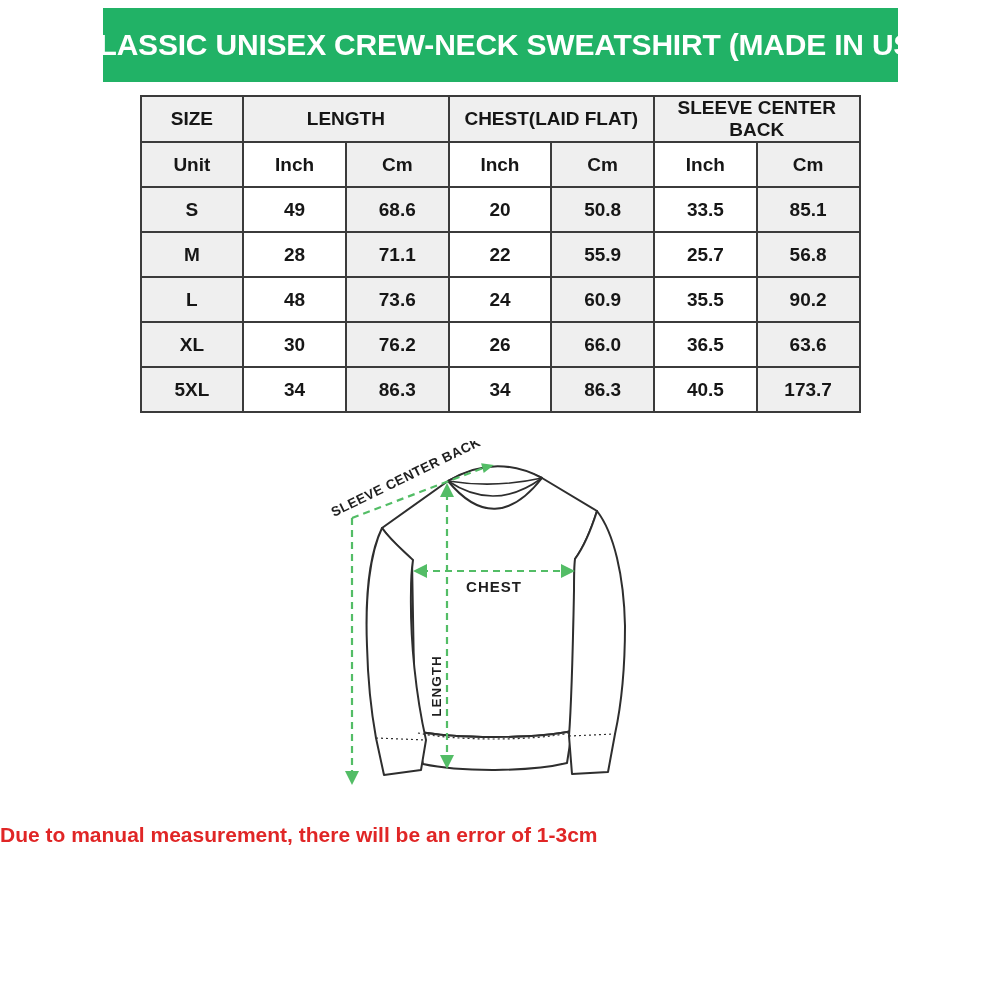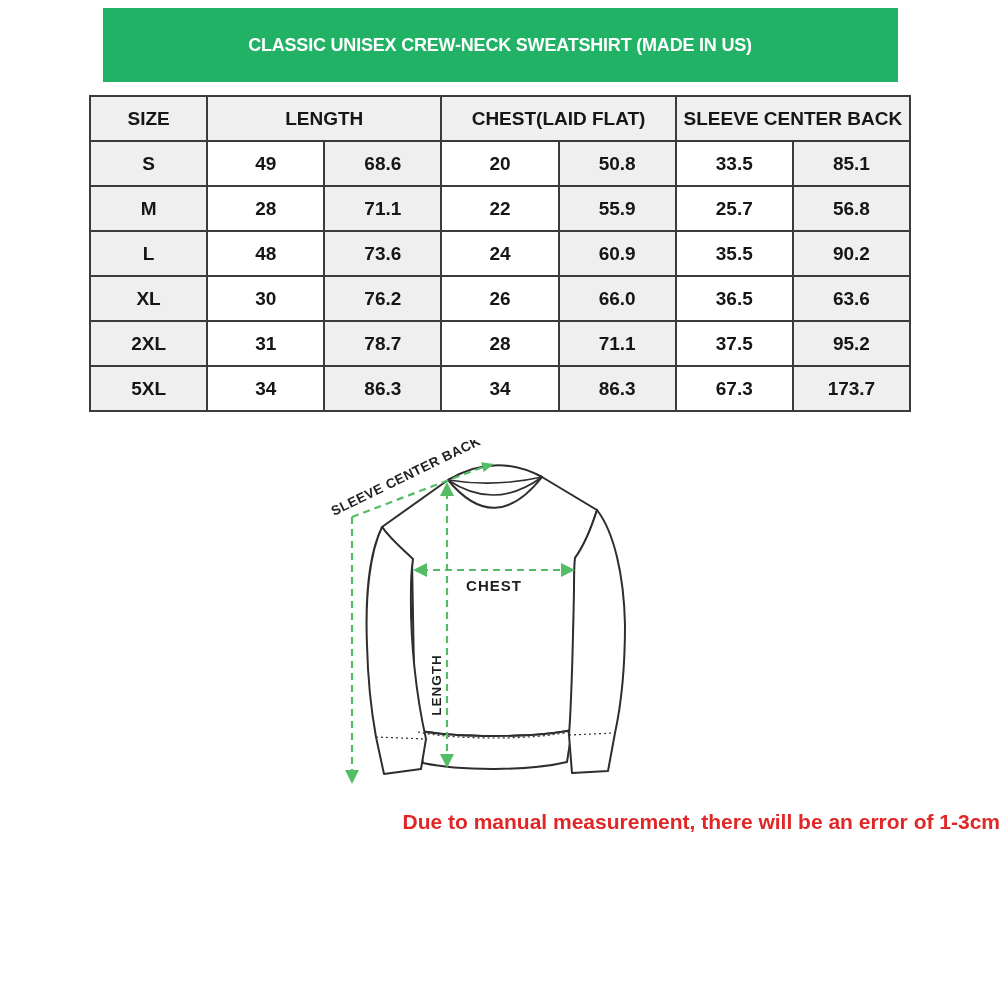--- a/index.html
+++ b/index.html
@@ -1,44 +1,53 @@
 <!DOCTYPE html>
 <html><head>
 <meta charset="utf-8">
 <style>
   * { box-sizing: border-box; margin: 0; padding: 0; }
   html, body { width: 1000px; height: 1000px; background: #ffffff; overflow: hidden;
     font-family: "Liberation Sans", sans-serif; }
   .banner { width: 795px; height: 74px; margin: 8px auto 0; background: #21b266;
     display: flex; align-items: center; justify-content: center; }
-  .banner h1 { color: #ffffff; font-size: 18px; font-weight: 700; letter-spacing: -0.2px;
+  .banner h1 { color: #ffffff; font-size: 30px; font-weight: 700; letter-spacing: -0.2px;
     text-align: right; white-space: nowrap; }
-  table.size-table { width: 822px; margin: 13px auto 16px; border-collapse: collapse; table-layout: fixed; }
+  table.size-table { width: 721px; margin: 13px auto 16px; border-collapse: collapse; table-layout: fixed; }
   .size-table th, .size-table td { border: 2px solid #3b3b3b; height: 45px; padding: 0;
     text-align: center; vertical-align: middle; font-size: 19px; font-weight: 700; color: #161616; }
   .g { background: #efefef; }
   .w { background: #ffffff; }
   .diagram-wrap { width: 360px; margin: 28px auto 0; }
-  .note { margin-top: 6px; text-align: right; font-size: 21px; font-weight: 700; color: #e02626; }
+  .note { margin-top: 18px; text-align: left; font-size: 21px; font-weight: 700; color: #e02626; }
   svg text { font-family: "Liberation Sans", sans-serif; font-weight: 700; fill: #1f1f1f; }
 </style>
 </head>
 <body>
 
 <div class="banner">
   <h1>CLASSIC UNISEX CREW-NECK SWEATSHIRT (MADE IN US)</h1>
 </div>
 
 <table class="size-table">
   <thead>
     <tr>
       <th class="g">SIZE</th>
       <th class="g" colspan="2">LENGTH</th>
       <th class="g" colspan="2">CHEST(LAID FLAT)</th>
       <th class="g" colspan="2">SLEEVE CENTER BACK</th>
+    </tr>
+    <tr>
+      <th class="g">Unit</th>
+      <th class="w">Inch</th>
+      <th class="g">Cm</th>
+      <th class="w">Inch</th>
+      <th class="g">Cm</th>
+      <th class="w">Inch</th>
+      <th class="g">Cm</th>
     </tr>
   </thead>
   <tbody>
     <tr>
       <td class="g">S</td>
       <td class="w">49</td>
       <td class="g">68.6</td>
       <td class="w">20</td>
       <td class="g">50.8</td>
       <td class="w">33.5</td>
@@ -65,35 +74,26 @@
     <tr>
       <td class="g">XL</td>
       <td class="w">30</td>
       <td class="g">76.2</td>
       <td class="w">26</td>
       <td class="g">66.0</td>
       <td class="w">36.5</td>
       <td class="g">63.6</td>
     </tr>
     <tr>
-      <td class="g">2XL</td>
-      <td class="w">31</td>
-      <td class="g">78.7</td>
-      <td class="w">28</td>
-      <td class="g">71.1</td>
-      <td class="w">37.5</td>
-      <td class="g">95.2</td>
-    </tr>
-    <tr>
       <td class="g">5XL</td>
       <td class="w">34</td>
       <td class="g">86.3</td>
       <td class="w">34</td>
       <td class="g">86.3</td>
-      <td class="w">67.3</td>
+      <td class="w">40.5</td>
       <td class="g">173.7</td>
     </tr>
   </tbody>
 </table>
 
 <div class="diagram-wrap">
   <svg width="360" height="360" viewBox="0 0 360 360">
 
     <g fill="#ffffff" stroke="#2e2e2e" stroke-width="2" stroke-linejoin="round" stroke-linecap="round">
       <path d="M 128 40 L 62 87 C 72 101 84 110 92 119 C 93 170 94 235 95 290 C 135 298 215 298 252 290 C 253 235 254 170 255 118 C 263 107 271 89 277 70 L 222 37 Q 175 14 128 40 Z"></path>

